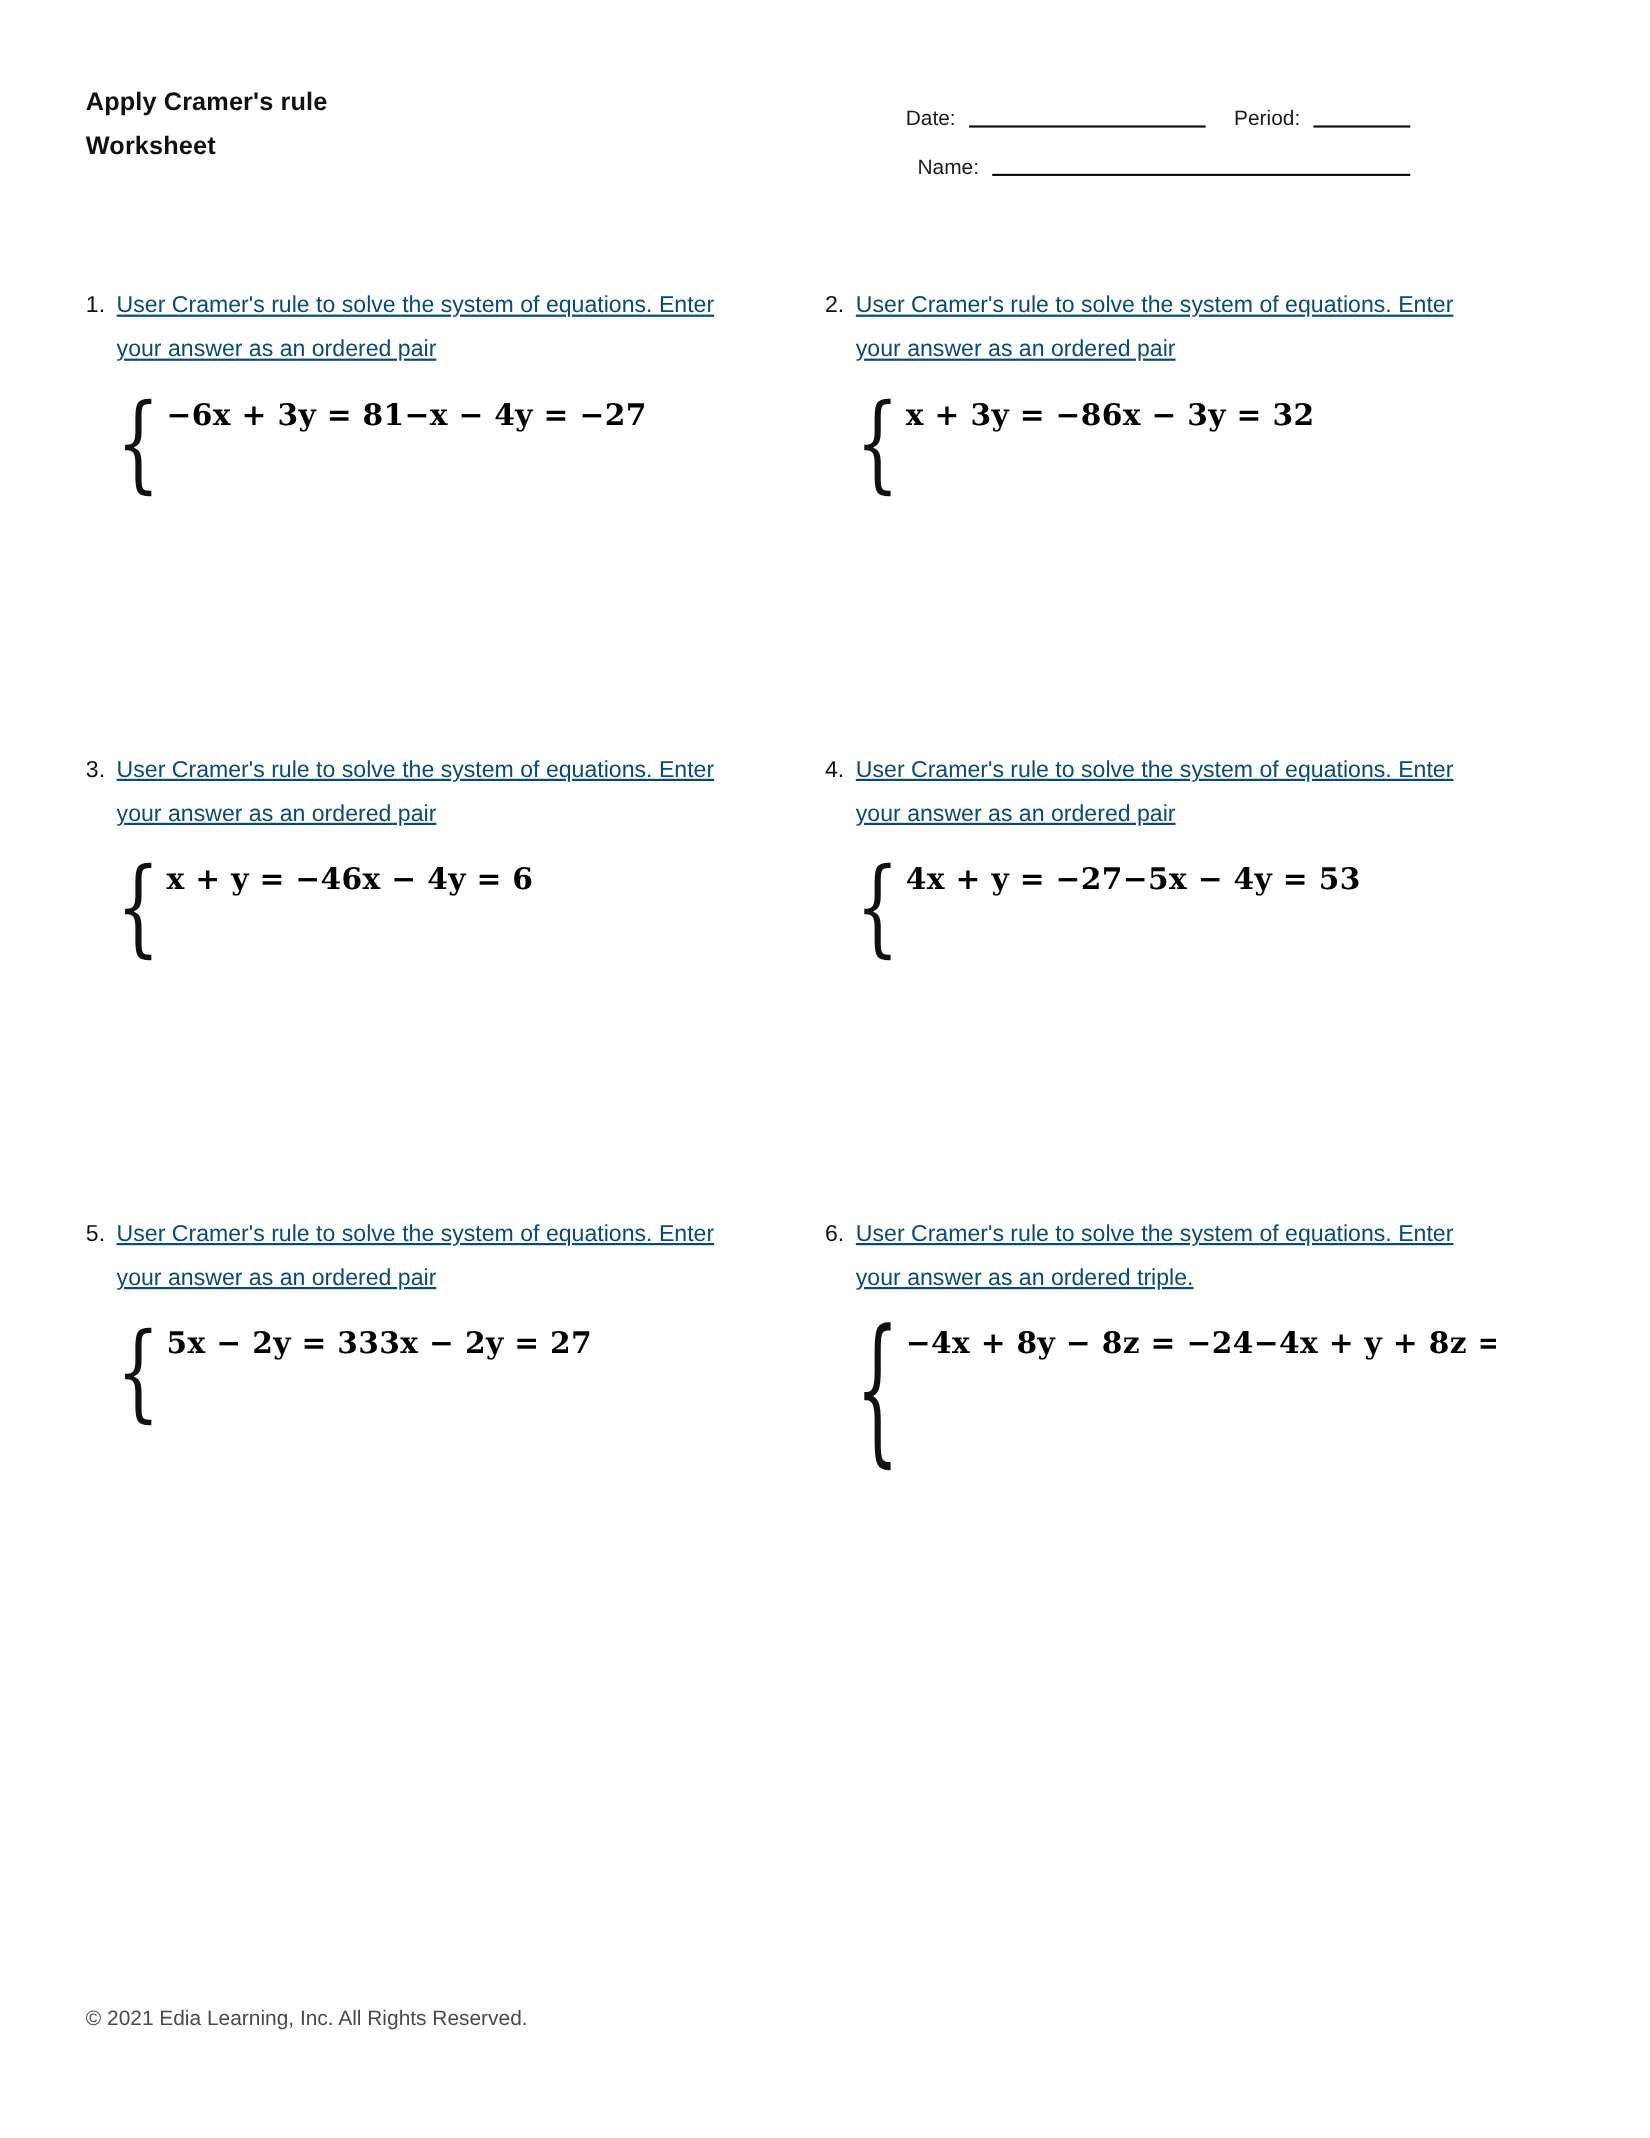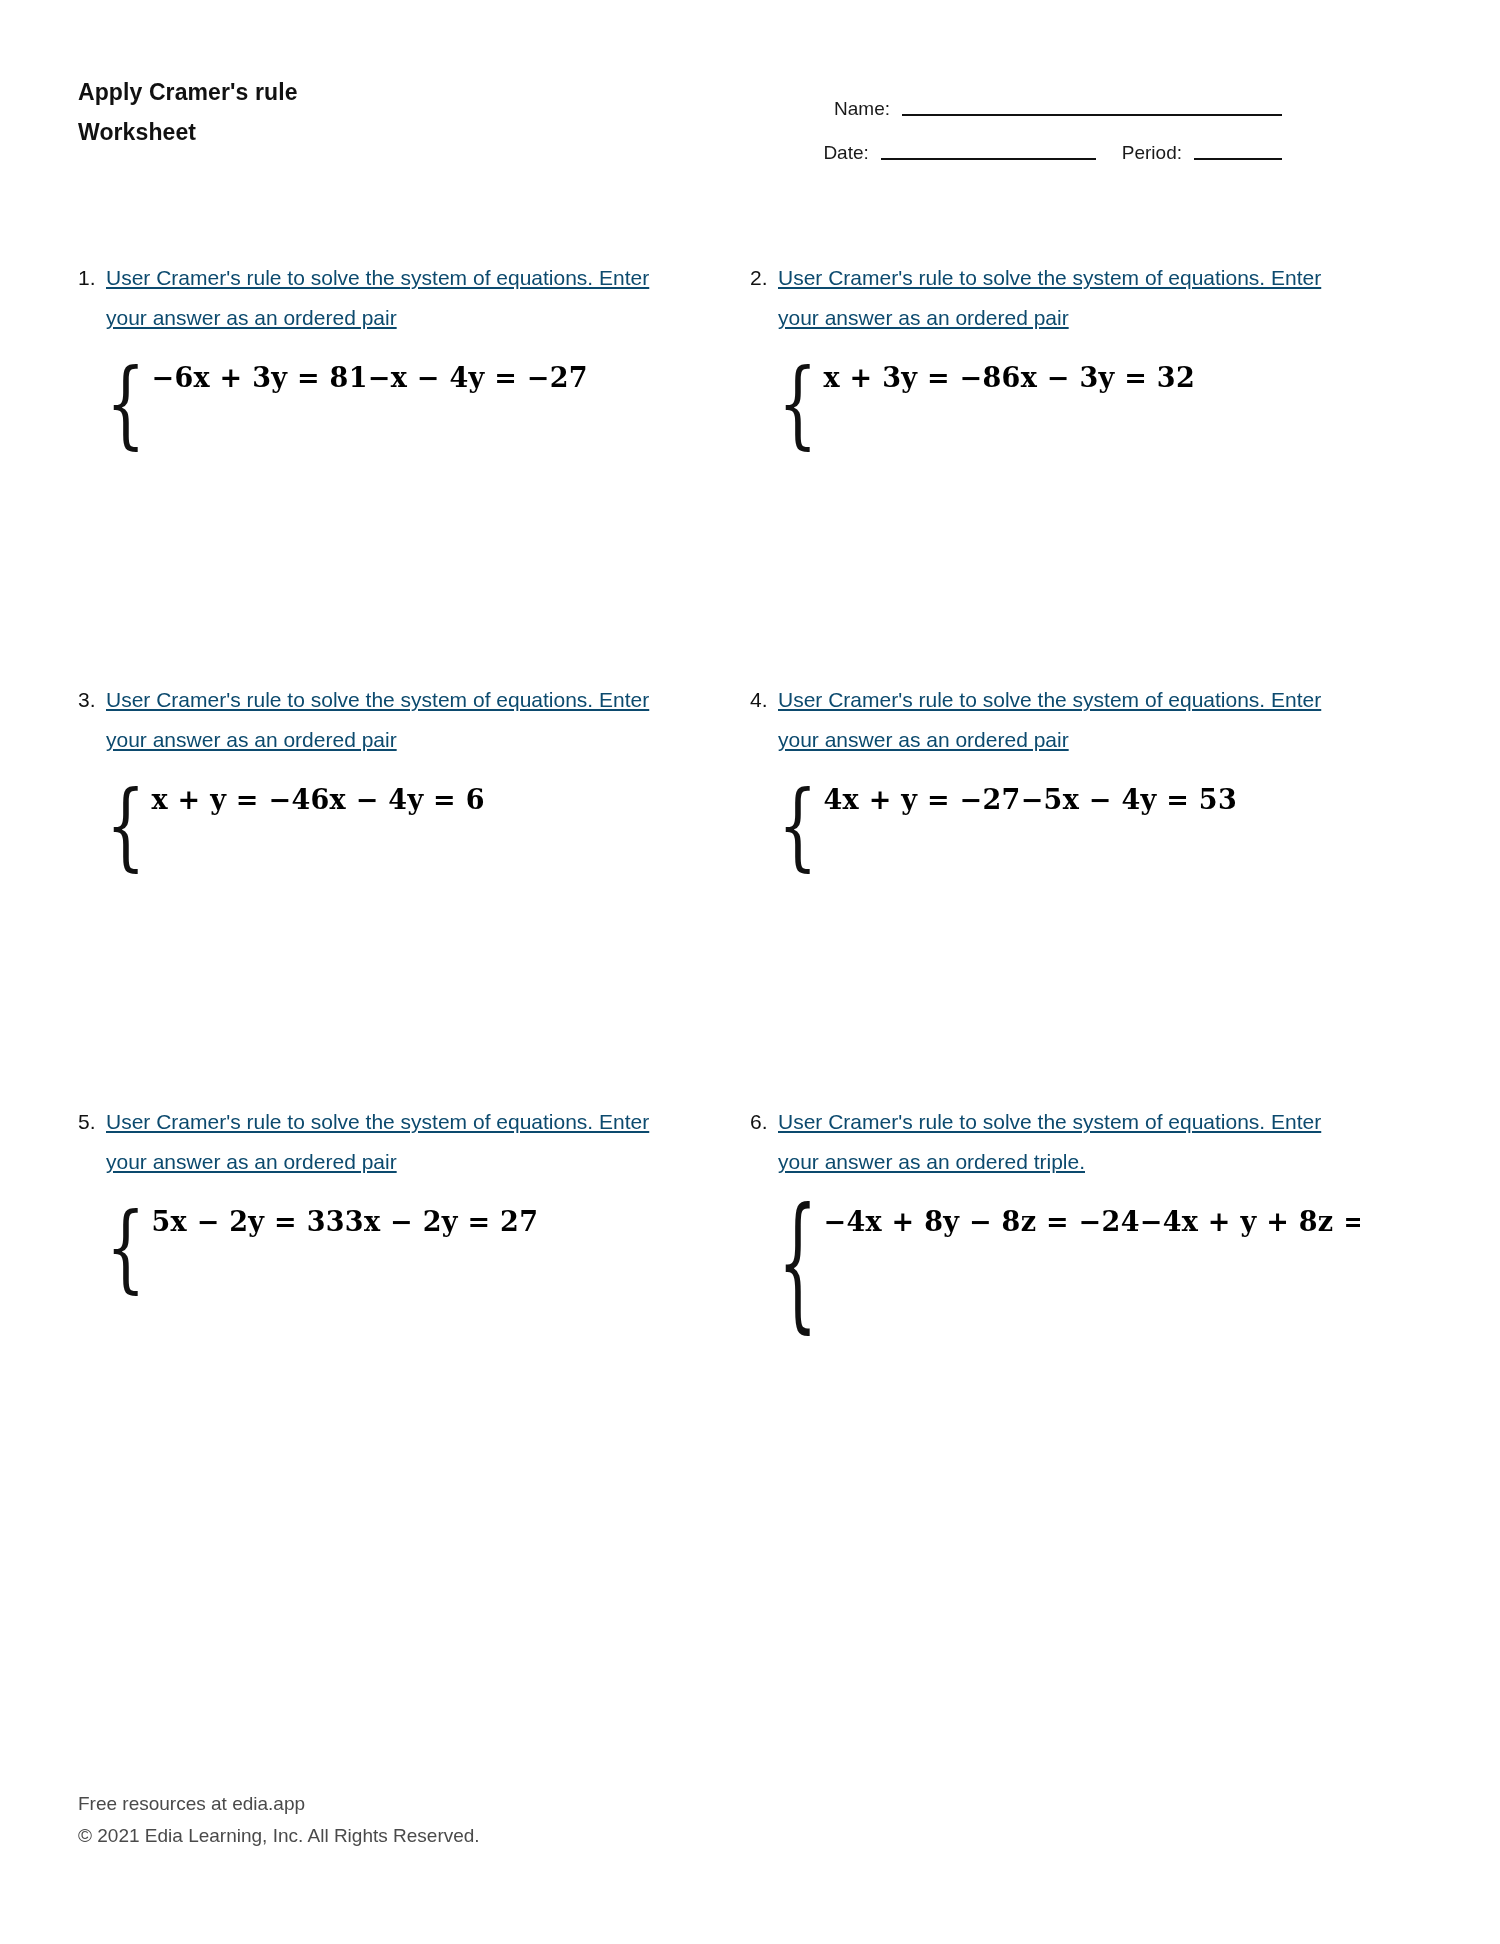--- a/index.html
+++ b/index.html
@@ -177,29 +177,29 @@
 
   <div class="header">
 
     <div class="title-block">
       <div class="title-line">Apply Cramer's rule</div>
       <div class="title-line">Worksheet</div>
     </div>
 
     <div class="meta-block">
       <div class="meta-row">
-        <span class="meta-label">Name:</span>
-        <span class="rule rule-name"></span>
-      </div>
-      <div class="meta-row">
         <span class="meta-label">Date:</span>
         <span class="rule rule-date"></span>
         <span class="meta-label gap-period">Period:</span>
         <span class="rule rule-period"></span>
       </div>
+      <div class="meta-row">
+        <span class="meta-label">Name:</span>
+        <span class="rule rule-name"></span>
+      </div>
     </div>
 
   </div>
 
   <div class="grid">
 
     <div class="row row-1">
 
       <div class="cell">
         <div class="q-head">
@@ -292,17 +292,16 @@
             <span class="eq">4x + 4y + 6z = −36</span>
           </span>
         </div>
       </div>
 
     </div>
 
   </div>
 
   <div class="footer">
-    <div class="footer-line">Free resources at edia.app</div>
     <div class="footer-line">© 2021 Edia Learning, Inc. All Rights Reserved.</div>
   </div>
 
 </div>
 
 </body></html>

